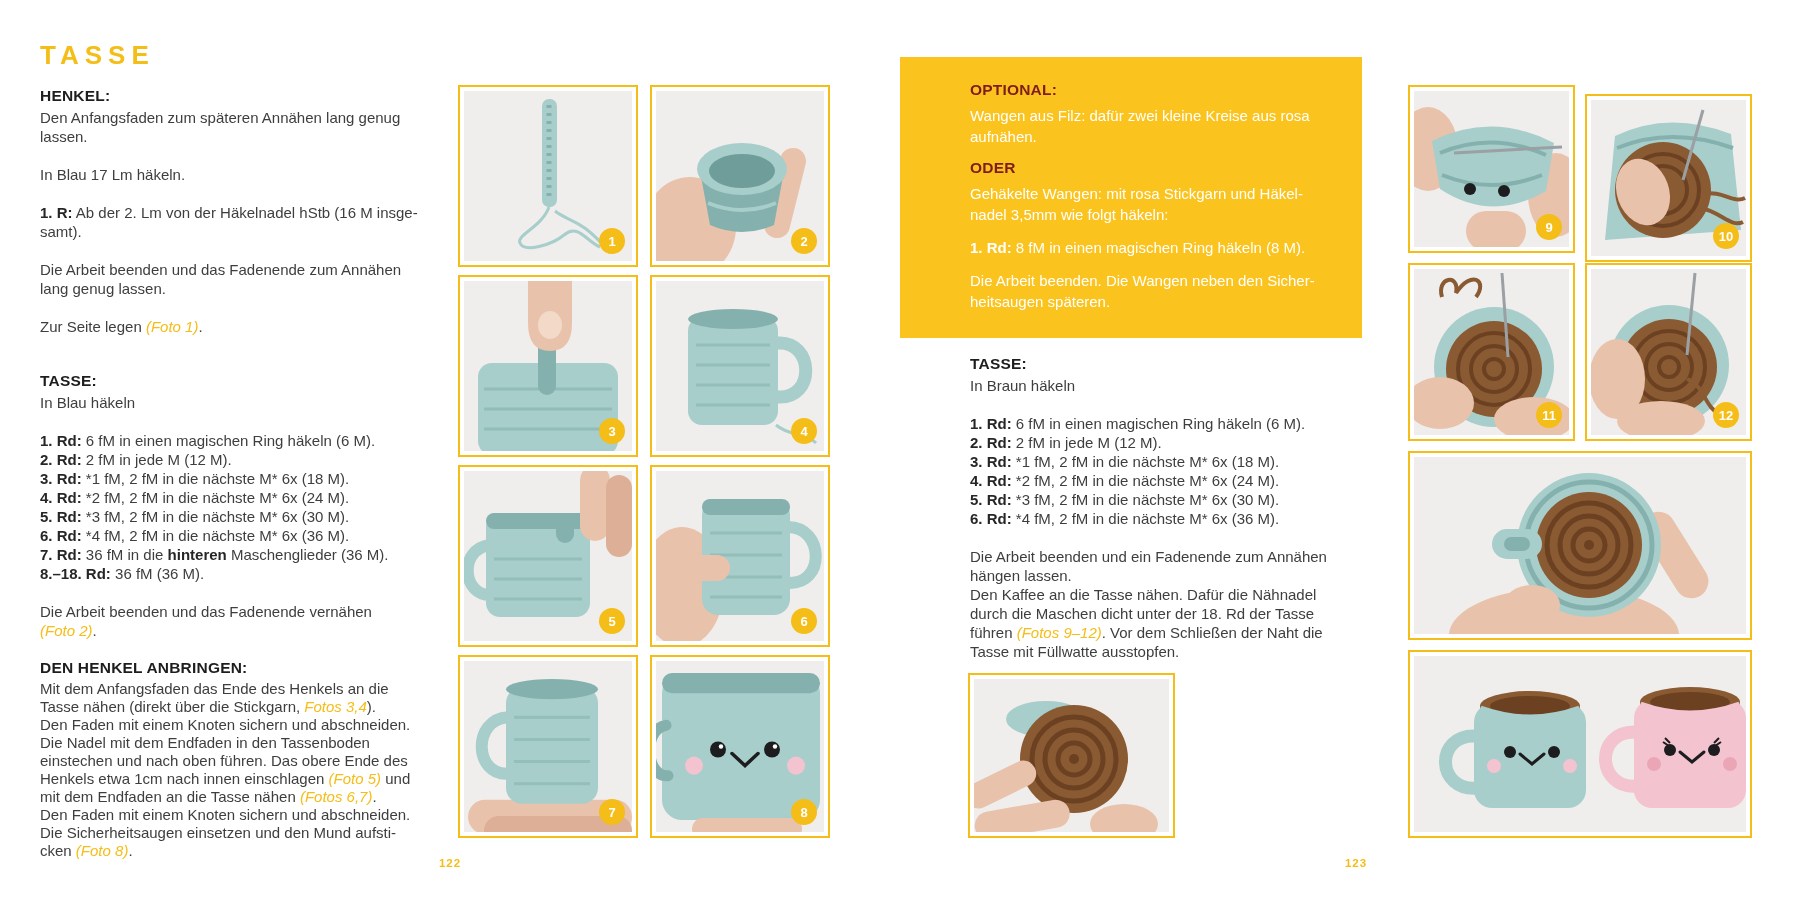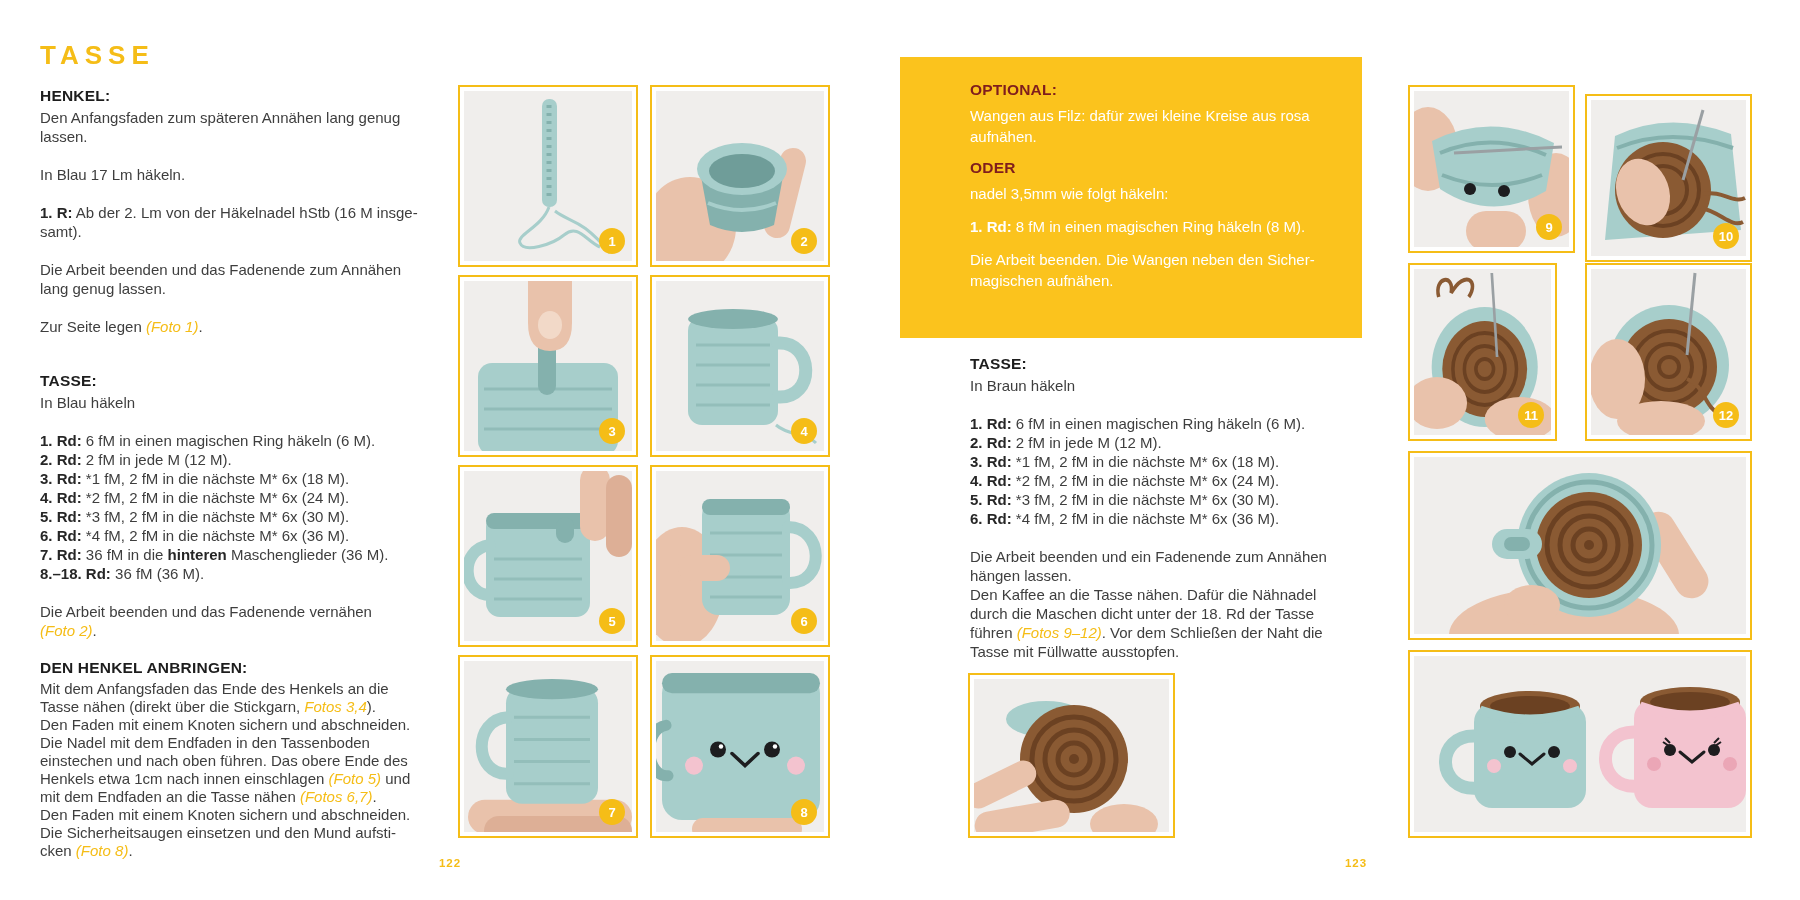--- a/index.html
+++ b/index.html
@@ -243,28 +243,29 @@
   <div class="pagenum" style="left:415px;top:857px">122</div>
 
   <div class="ybox">
     <div class="h">OPTIONAL:</div>
     <div class="p">
         <div class="tl"><span>Wangen aus Filz: dafür zwei kleine Kreise aus rosa</span></div>
         <div class="tl"><span>aufnähen.</span></div>
       </div>
     <div class="h">ODER</div>
     <div class="p">
+        <div class="tl"><span>Gehäkelte Wangen: mit rosa Stickgarn und Häkel-</span></div>
         <div class="tl"><span>nadel 3,5mm wie folgt häkeln:</span></div>
       </div>
     <div class="p">
         <div class="tl"><span class="b">1. Rd:</span><span> 8 fM in einen magischen Ring häkeln (8 M).</span></div>
       </div>
     <div class="p">
         <div class="tl"><span>Die Arbeit beenden. Die Wangen neben den Sicher-</span></div>
-        <div class="tl"><span>magischen aufnähen.</span></div>
+        <div class="tl"><span>heitsaugen späteren.</span></div>
       </div>
   </div>
 
   <div class="col" style="left:970px;top:355px;width:400px">
     <div class="h">TASSE:</div>
     <div class="p">
         <div class="tl"><span>In Braun häkeln</span></div>
       </div>
     <div class="p">
         <div class="tl"><span class="b">1. Rd:</span><span> 6 fM in einen magischen Ring häkeln (6 M).</span></div>
@@ -327,21 +328,21 @@
         <circle cx="72" cy="90" r="24" stroke="var(--brown-d)" stroke-width="4" fill="none"></circle>
         <ellipse cx="52" cy="92" rx="26" ry="34" fill="var(--skin)" transform="rotate(-20 52 92)"></ellipse>
         <line x1="112" y1="10" x2="92" y2="80" stroke="var(--needle)" stroke-width="3"></line>
         <path d="M112 94 C132 90 142 104 154 98" stroke="var(--brown)" stroke-width="4" fill="none"></path>
         <path d="M110 108 C130 112 140 128 152 122" stroke="var(--brown)" stroke-width="4" fill="none"></path>
       </svg>
       <span class="badge">10</span>
     </div>
   </div>
 
-  <div class="ph" style="left:1408px;top:263px;width:149px;height:178px">
+  <div class="ph" style="left:1408px;top:263px;width:167px;height:178px">
     <div class="im">
       <svg viewBox="0 0 155 166" preserveAspectRatio="none">
         <circle cx="80" cy="98" r="60" fill="var(--blue)"></circle>
         <circle cx="80" cy="100" r="48" fill="var(--brown)"></circle>
         <circle cx="80" cy="100" r="36" stroke="var(--brown-d)" stroke-width="4" fill="none"></circle>
         <circle cx="80" cy="100" r="23" stroke="var(--brown-d)" stroke-width="4" fill="none"></circle>
         <circle cx="80" cy="100" r="10" stroke="var(--brown-d)" stroke-width="4" fill="none"></circle>
         <path d="M28 28 C22 8 46 4 42 24 C58 0 74 12 62 28" stroke="var(--brown)" stroke-width="4" fill="none"></path>
         <line x1="88" y1="4" x2="94" y2="88" stroke="var(--needle)" stroke-width="3"></line>
         <ellipse cx="26" cy="134" rx="34" ry="26" fill="var(--skin)"></ellipse>

